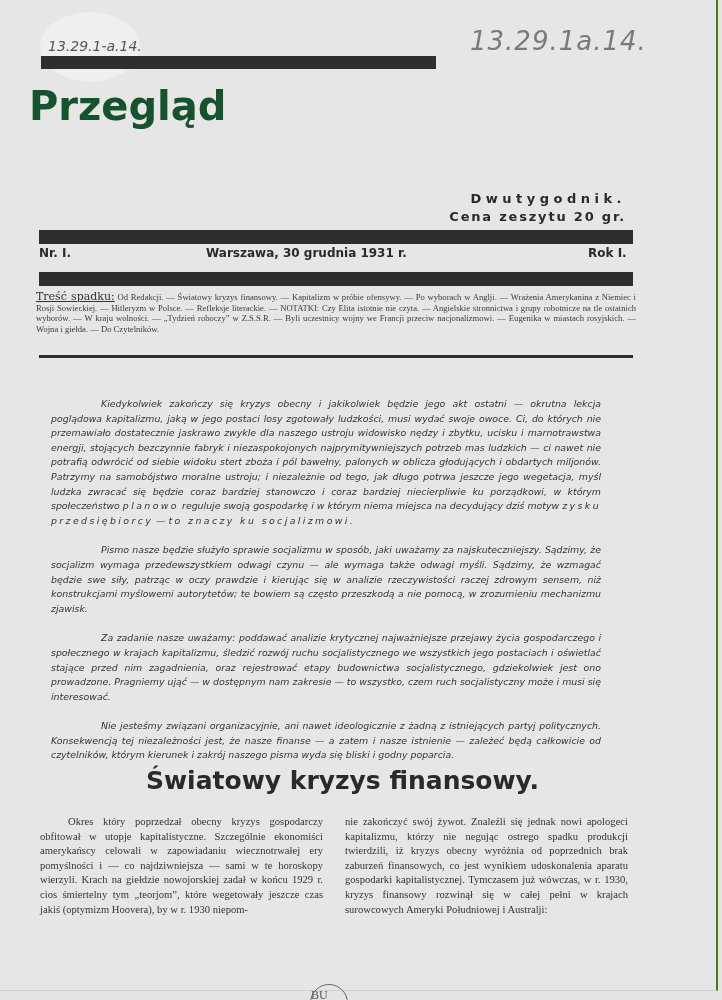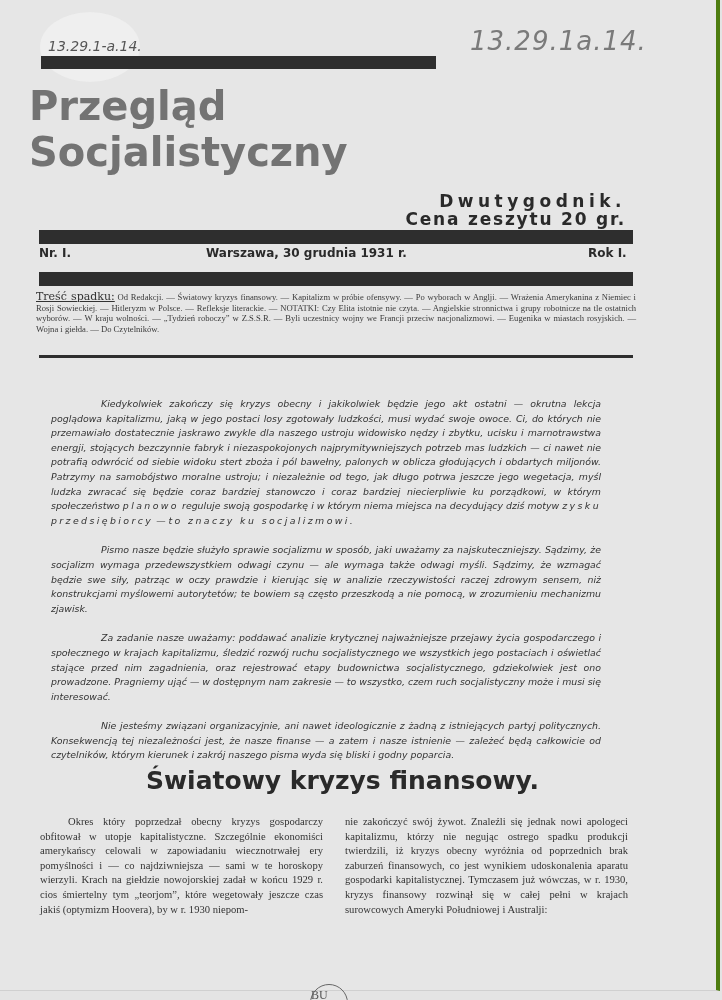--- a/index.html
+++ b/index.html
@@ -6,44 +6,44 @@
   body {
     width: 722px; height: 1000px; overflow: hidden;
     background: #e4e4e4;
     font-family: "Liberation Serif", serif;
     color: #2c2c2c;
     position: relative;
   }
   .page {
     position: absolute; left: 0; top: 0; width: 716px; height: 990px;
     background: #e6e6e6;
-    border-right: 4px solid #4d7c0f;
+    border-right: 2px solid #4d7c0f;
     border-bottom: 1px solid #d0d0d0;
   }
   .sig-left {
     position: absolute; left: 40px; top: 12px; width: 100px; height: 70px;
     border-radius: 50%; background: #f0f0f0; opacity: .85;
   }
   .sig-left-text {
     position: absolute; left: 48px; top: 38px;
     font-family: "DejaVu Sans", sans-serif; font-style: italic; font-size: 14px; color: #555;
   }
   .sig-right {
     position: absolute; left: 470px; top: 26px;
     font-family: "DejaVu Sans", sans-serif; font-style: italic; font-size: 26px; color: #7a7a7a; letter-spacing: 1px;
   }
   .bar { position: absolute; background: #2e2e2e; }
   .title {
     position: absolute; left: 29px;
-    font-family: "DejaVu Sans", sans-serif; font-weight: bold; color: #737373;
+    font-family: "DejaVu Sans", sans-serif; font-weight: bold; color: #14532d;
     font-size: 40px; line-height: 40px; letter-spacing: 0px;
   }
   .subtitle {
     position: absolute; right: 90px; text-align: right;
-    font-family: "DejaVu Sans", sans-serif; font-weight: bold; font-size: 17px; color: #2a2a2a;
+    font-family: "DejaVu Sans", sans-serif; font-weight: bold; font-size: 13px; color: #2a2a2a;
   }
   .spaced { letter-spacing: 4.5px; }
   .mast-row {
     position: absolute; top: 246px;
     font-family: "DejaVu Sans", sans-serif; font-weight: bold; font-size: 12px; color: #2a2a2a;
   }
   .toc {
     position: absolute; left: 36px; top: 292px; width: 600px;
     font-size: 8.6px; line-height: 10.5px; color: #3a3a3a; text-align: justify;
   }
@@ -79,21 +79,20 @@
 <body>
 
 <div class="page">
 
   <div class="sig-left"></div>
   <div class="sig-left-text">13.29.1-a.14.</div>
   <div class="sig-right">13.29.1a.14.</div>
 
   <div class="bar" style="left:41px; top:56px; width:395px; height:13px;"></div>
   <div class="title" style="top:86px;">Przegląd</div>
-  <div class="title" style="top:132px;">Socjalistyczny</div>
 
   <div class="subtitle spaced" style="top:191px;">Dwutygodnik.</div>
   <div class="subtitle" style="top:209px; letter-spacing:1.8px;">Cena zeszytu 20 gr.</div>
 
   <div class="bar" style="left:39px; top:230px; width:594px; height:14px;"></div>
   <div class="mast-row" style="left:39px;">Nr. I.</div>
   <div class="mast-row" style="left:206px;">Warszawa, 30 grudnia 1931 r.</div>
   <div class="mast-row" style="left:588px;">Rok I.</div>
   <div class="bar" style="left:39px; top:272px; width:594px; height:14px;"></div>
 

